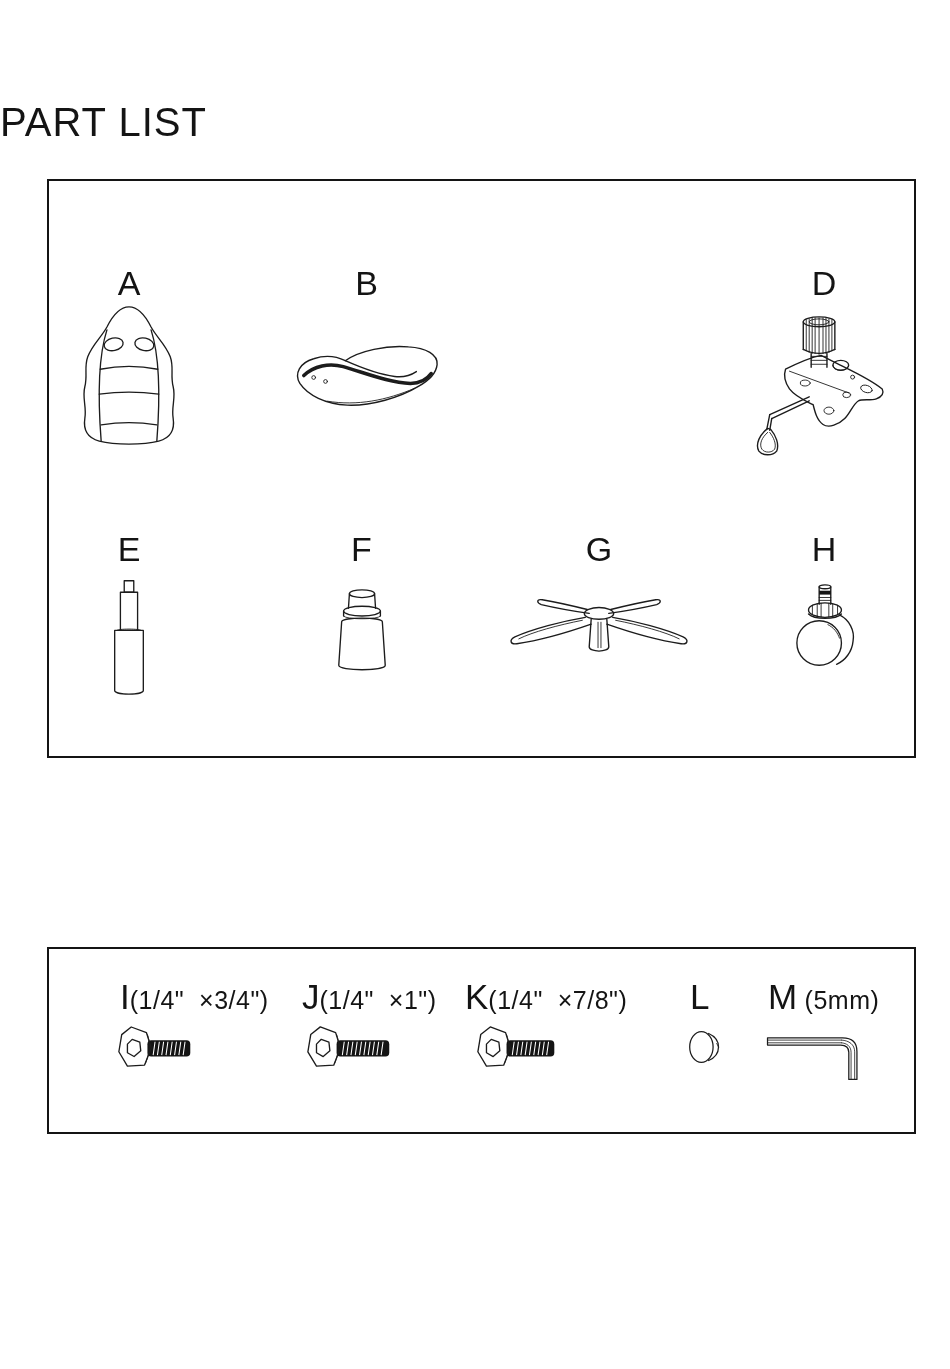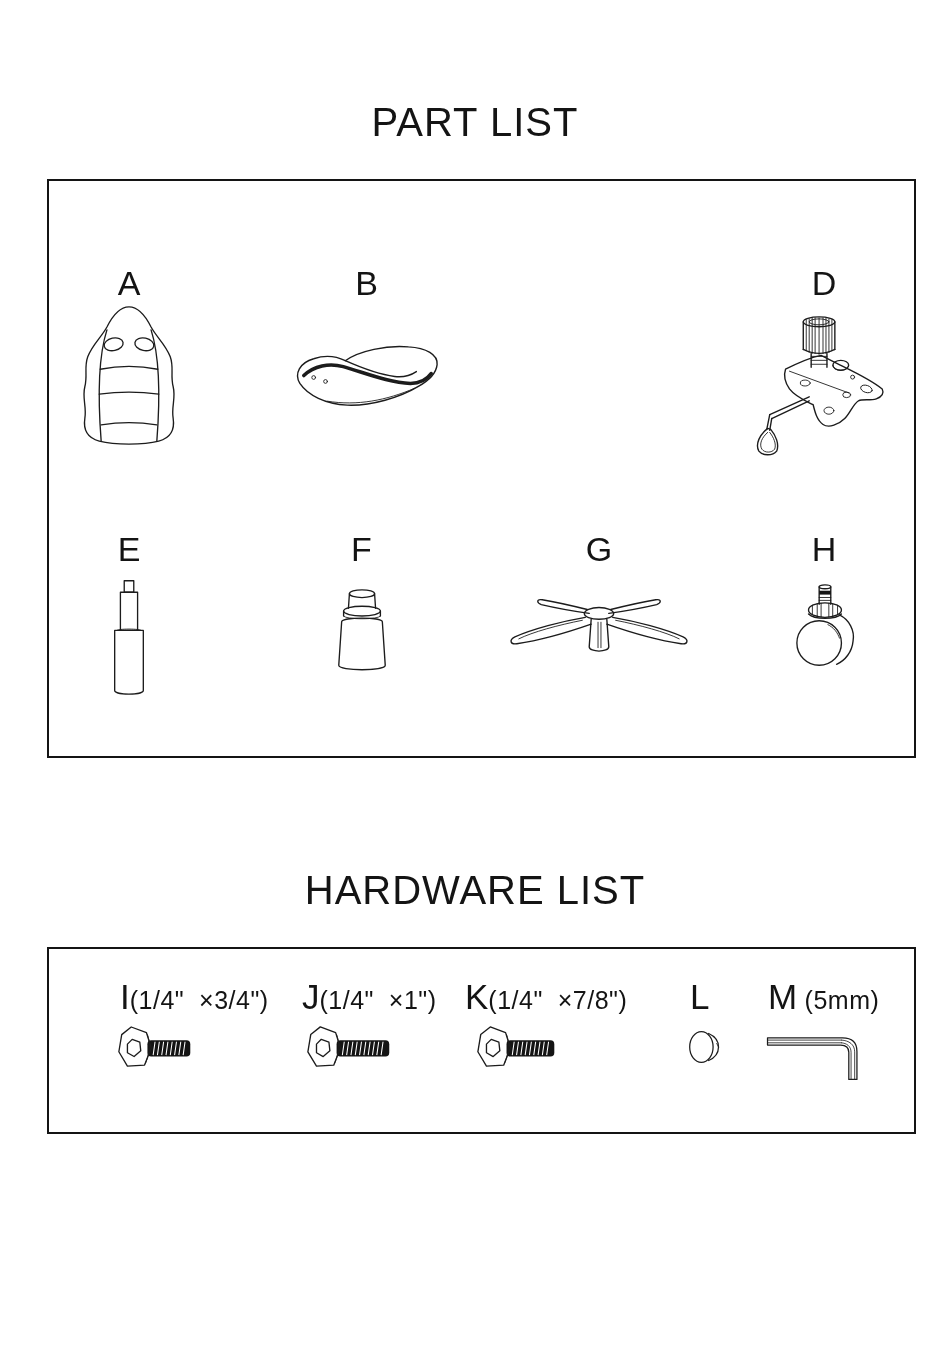--- a/index.html
+++ b/index.html
@@ -6,21 +6,21 @@
   .page{
     position:relative;
     width:950px;height:1369px;
     background:#ffffff;
     font-family:"Liberation Sans","DejaVu Sans",sans-serif;
     color:#141414;
     overflow:hidden;
   }
   .big-title{
     position:absolute;left:0;width:100%;
-    text-align:center;
+    text-align:left;
     font-size:40px;letter-spacing:1px;
     color:#141414;
   }
   #part-title{top:100px;}
   #hardware-title{top:868px;}
   .list-box{
     position:absolute;
     border:2px solid #141414;
     box-sizing:border-box;
     background:#ffffff;
@@ -150,21 +150,20 @@
         <ellipse class="ln" cx="37" cy="29" rx="17" ry="7.5"></ellipse>
         <path class="thin" d="M24,24 L24,33 M29,22.5 L29,35 M33,22 L33,36 M41,22 L41,36 M45,22.5 L45,35 M50,24 L50,33"></path>
         <path class="ln" d="M20,33 C26,39 48,39 54,33"></path>
         <path class="ln" d="M52,34 C62,39 68,50 66,61 C65,72 58,81 49,85"></path>
         <circle class="ln" cx="31" cy="63" r="23"></circle>
         <path class="thin" d="M40,44 C46,47 50,52 52,58"></path>
       </svg>
     </div>
   </div>
 
-  <div class="big-title" id="hardware-title">HARDWARE LIST</div>
 
   <div class="list-box" id="hardware-box">
 
     <div class="hw-cell" style="left:71px;top:28px;">
       <div class="hw-line">
         <span class="hw-letter">I</span><span class="hw-size">(1/4"  ×3/4")</span>
       </div>
       <svg width="80" height="48" viewBox="0 0 84 50" style="margin:6px 0 0 -4px;">
         <rect class="solid" x="33" y="18" width="45" height="17" rx="4"></rect>
         <path class="thread" d="M41,19.5 L39,33.5 M45.5,19.5 L43.5,33.5 M50,19.5 L48,33.5 M54.5,19.5 L52.5,33.5 M59,19.5 L57,33.5 M63.5,19.5 L61.5,33.5 M68,19.5 L66,33.5 M72.5,19.5 L70.5,33.5"></path>

